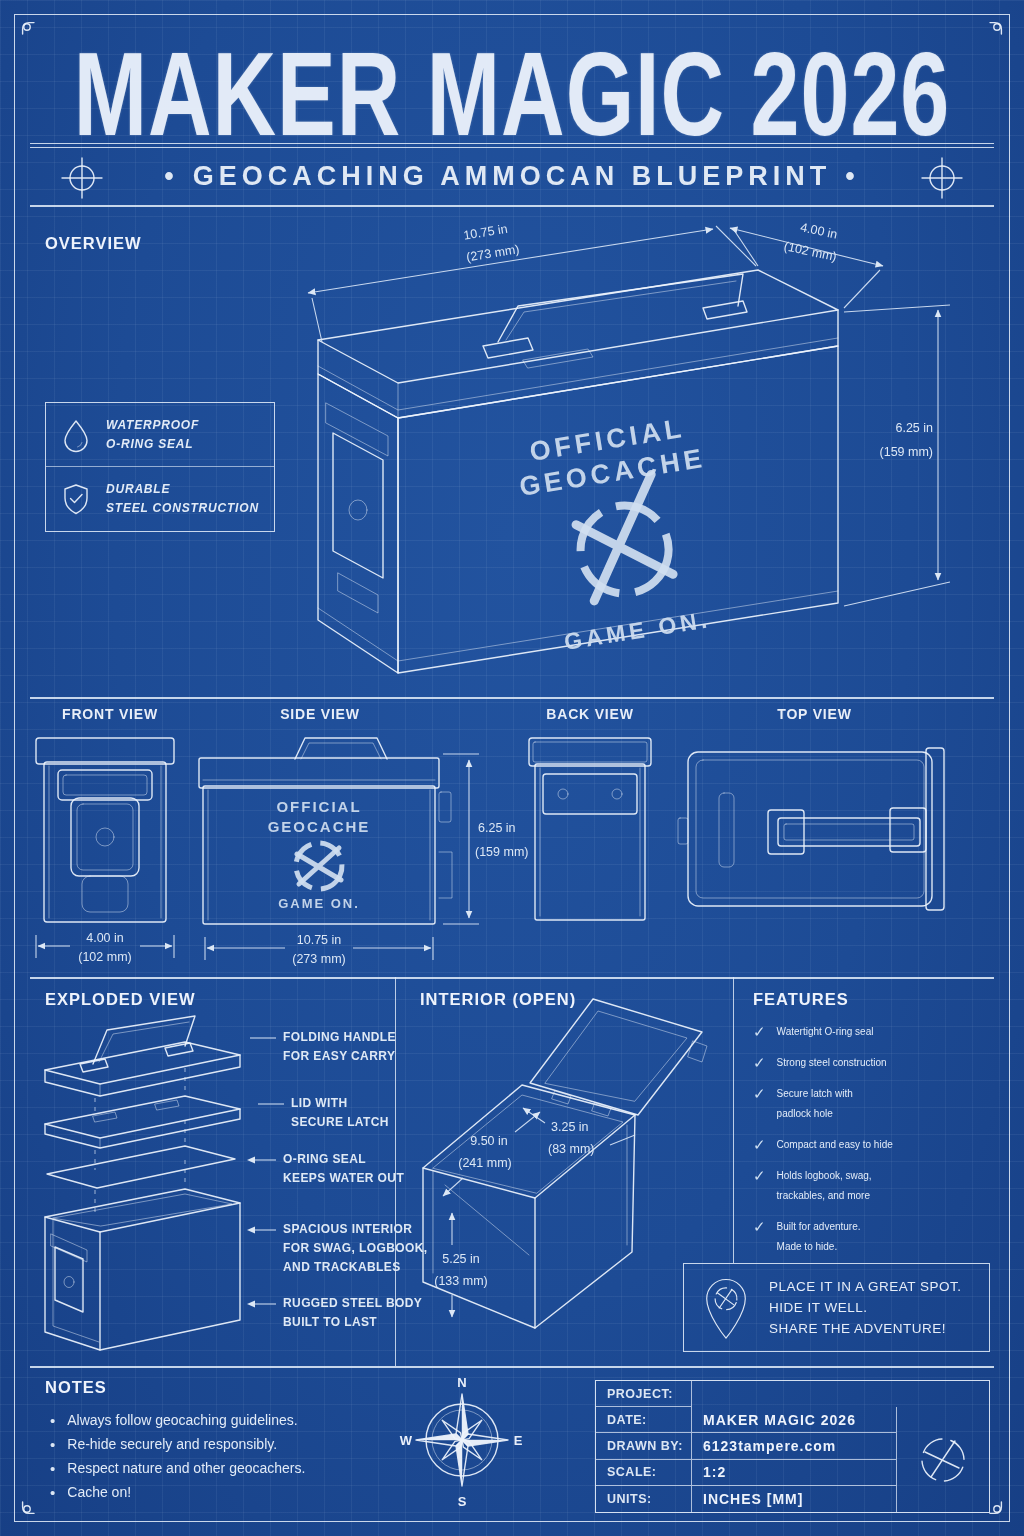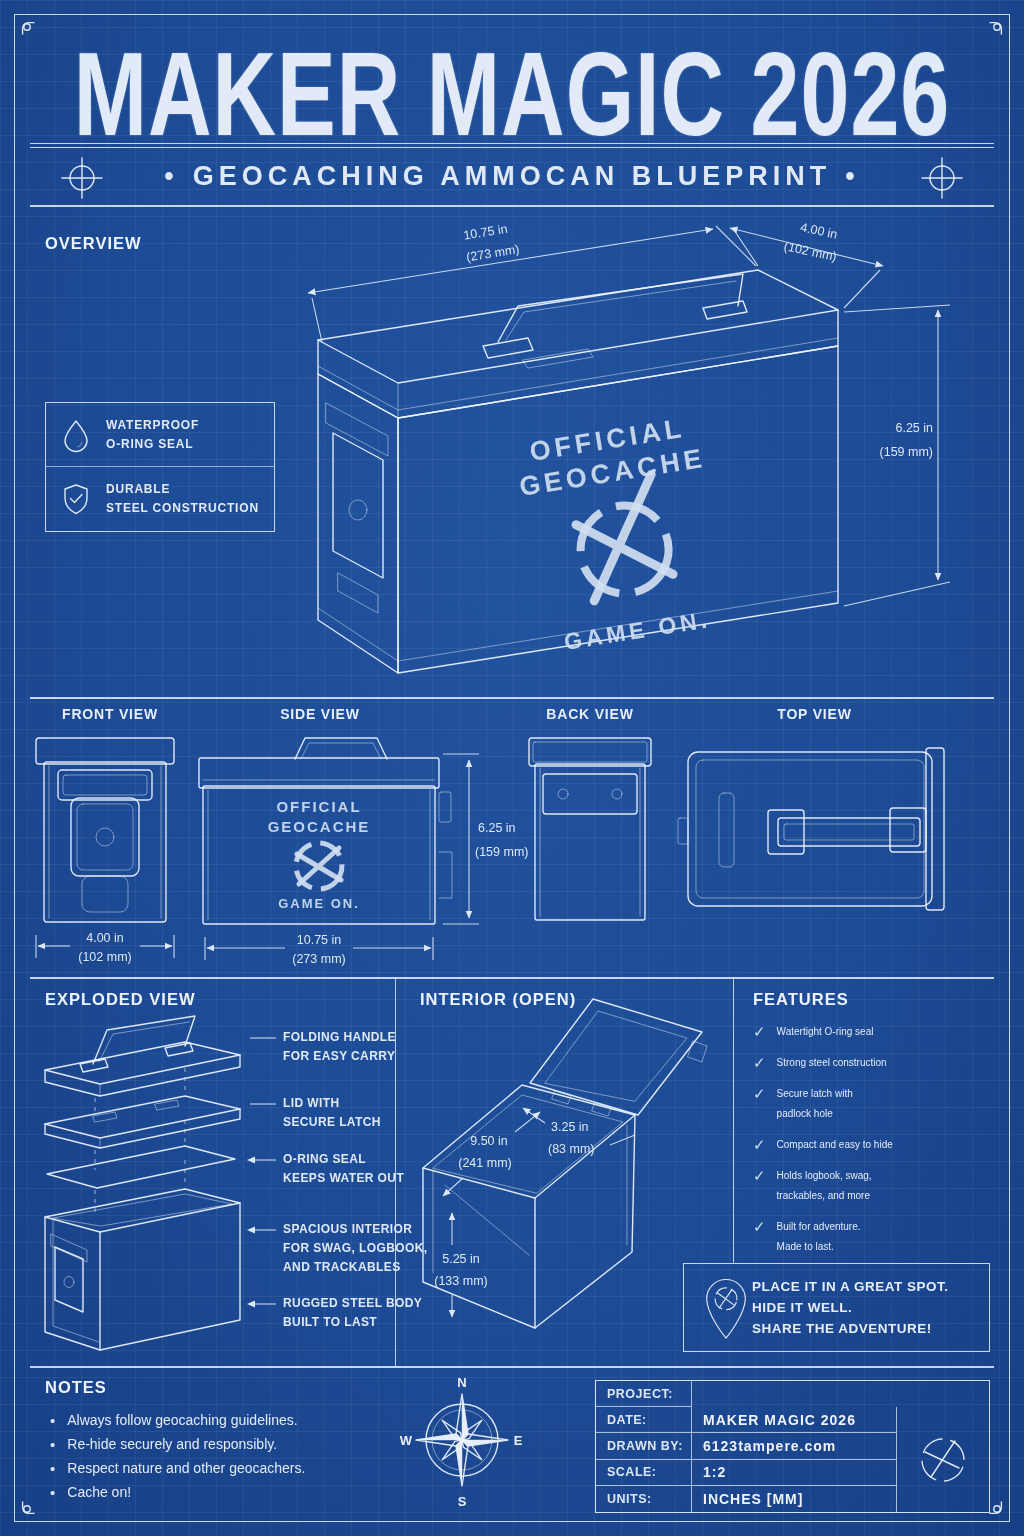--- a/index.html
+++ b/index.html
@@ -22,31 +22,31 @@
     text-shadow:0 0 2px rgba(255,255,255,0.25);}
   .subtitle{position:absolute;top:161px;left:0;width:100%;text-align:center;
     font-size:27px;font-weight:bold;letter-spacing:5px;color:#dfe8f4;}
   .subtitle .dot{margin:0 14px;}
   .s-hdg{font-weight:bold;font-size:16.5px;letter-spacing:1px;color:#eef3fc;}
   .v-lbl{font-weight:bold;font-size:14px;letter-spacing:0.8px;color:#e8eef8;text-align:center;}
   .para{font-size:14px;line-height:20px;color:#dde7f4;}
   .fbox{position:absolute;left:45px;top:402px;width:228px;border:1.4px solid rgba(230,240,252,0.85);}
   .fb-row{display:flex;align-items:center;gap:13px;padding:0 13px;border-top:1.2px solid rgba(230,240,252,0.6);}
   .fb-row:first-child{border-top:none;}
-  .fb-txt{font-size:12px;font-weight:bold;letter-spacing:0.8px;line-height:1.55;color:#e2ebf7;}
+  .fb-txt{font-size:12px;font-weight:bold;letter-spacing:0.8px;line-height:1.55;color:#e2ebf7;font-style:italic;}
   .callout{position:absolute;display:flex;align-items:flex-start;}
   .lead{margin-top:5px;margin-right:7px;flex:none;}
   .cl-lines{font-size:12px;font-weight:bold;letter-spacing:0.4px;line-height:19px;color:#dfe9f5;white-space:nowrap;}
   .feat-list{position:absolute;left:753px;top:1022px;width:236px;display:flex;flex-direction:column;gap:11px;}
   .feat-row{display:flex;align-items:flex-start;}
   .feat-check{font-size:15px;color:#cfe0f2;margin-right:11px;line-height:20px;}
   .feat-txt{font-size:10px;line-height:20px;color:#e3ecf8;}
   .cbox{position:absolute;left:683px;top:1263px;width:307px;height:89px;
     border:1.6px solid rgba(230,240,252,0.85);display:flex;align-items:center;padding:0 0 0 16px;box-sizing:border-box;}
-  .cbox-txt{font-size:13.5px;font-weight:bold;letter-spacing:0.5px;line-height:21px;color:#e6edf8;}
+  .cbox-txt{font-size:13.5px;font-weight:normal;letter-spacing:0.5px;line-height:21px;color:#e6edf8;margin-left:17px;}
   .note-row{display:flex;align-items:flex-start;height:23px;margin-bottom:1px;}
   .note-b{margin-right:12px;font-size:15px;color:#dbe6f4;line-height:21px;}
   .note-t{font-size:14px;color:#e2ebf7;line-height:21px;}
   .tblock{position:absolute;left:595px;top:1380px;width:395px;height:133px;
     border:1.7px solid rgba(233,241,252,0.9);box-sizing:border-box;
     display:grid;grid-template-columns:96px 1fr 92px;grid-template-rows:repeat(5,1fr);}
   .tb-cell{border-right:1.2px solid rgba(233,241,252,0.7);border-bottom:1.2px solid rgba(233,241,252,0.7);
     display:flex;align-items:center;padding-left:11px;box-sizing:border-box;}
   .tb-lbl{font-size:12.5px;font-weight:bold;letter-spacing:0.5px;color:#dce6f3;}
   .tb-val{font-size:14px;font-weight:bold;letter-spacing:1px;color:#eef3fc;}
@@ -295,21 +295,21 @@
 
   <div class="callout" style="left:246px;top:1028px">
     <svg class="lead" width="30" height="10">
         <path class="dimln" d="M30,5 H4"></path>
       </svg>
     <div class="cl-lines">
         <div>FOLDING HANDLE</div>
         <div>FOR EASY CARRY</div>
       </div>
   </div>
-  <div class="callout" style="left:246px;top:1094px">
+  <div class="callout" style="left:254px;top:1094px">
     <svg class="lead" width="30" height="10">
         <path class="dimln" d="M30,5 H4"></path>
       </svg>
     <div class="cl-lines">
         <div>LID WITH</div>
         <div>SECURE LATCH</div>
       </div>
   </div>
   <div class="callout" style="left:246px;top:1150px">
     <svg class="lead" width="30" height="10">
@@ -404,21 +404,21 @@
         <span class="feat-check">✓</span>
         <div class="feat-txt">
           <div>Holds logbook, swag,</div>
           <div>trackables, and more</div>
         </div>
       </div>
     <div class="feat-row">
         <span class="feat-check">✓</span>
         <div class="feat-txt">
           <div>Built for adventure.</div>
-          <div>Made to last.</div>
+          <div>Made to hide.</div>
         </div>
       </div>
   </div>
 
   <div class="cbox">
     <svg width="52" height="66" viewBox="0 0 62 76">
       <path class="ln" stroke-width="2.6" d="M31,74 C31,74 8,46 8,27 A23,23 0 1 1 54,27 C54,46 31,74 31,74 Z"></path>
       <circle class="ln" stroke-width="2.2" cx="31" cy="27" r="13" stroke-dasharray="15 6" transform="rotate(20 31 27)"></circle>
       <path class="ln" stroke-width="2.2" d="M38,16 L23,38 M21,20 L40,34"></path>
     </svg>

